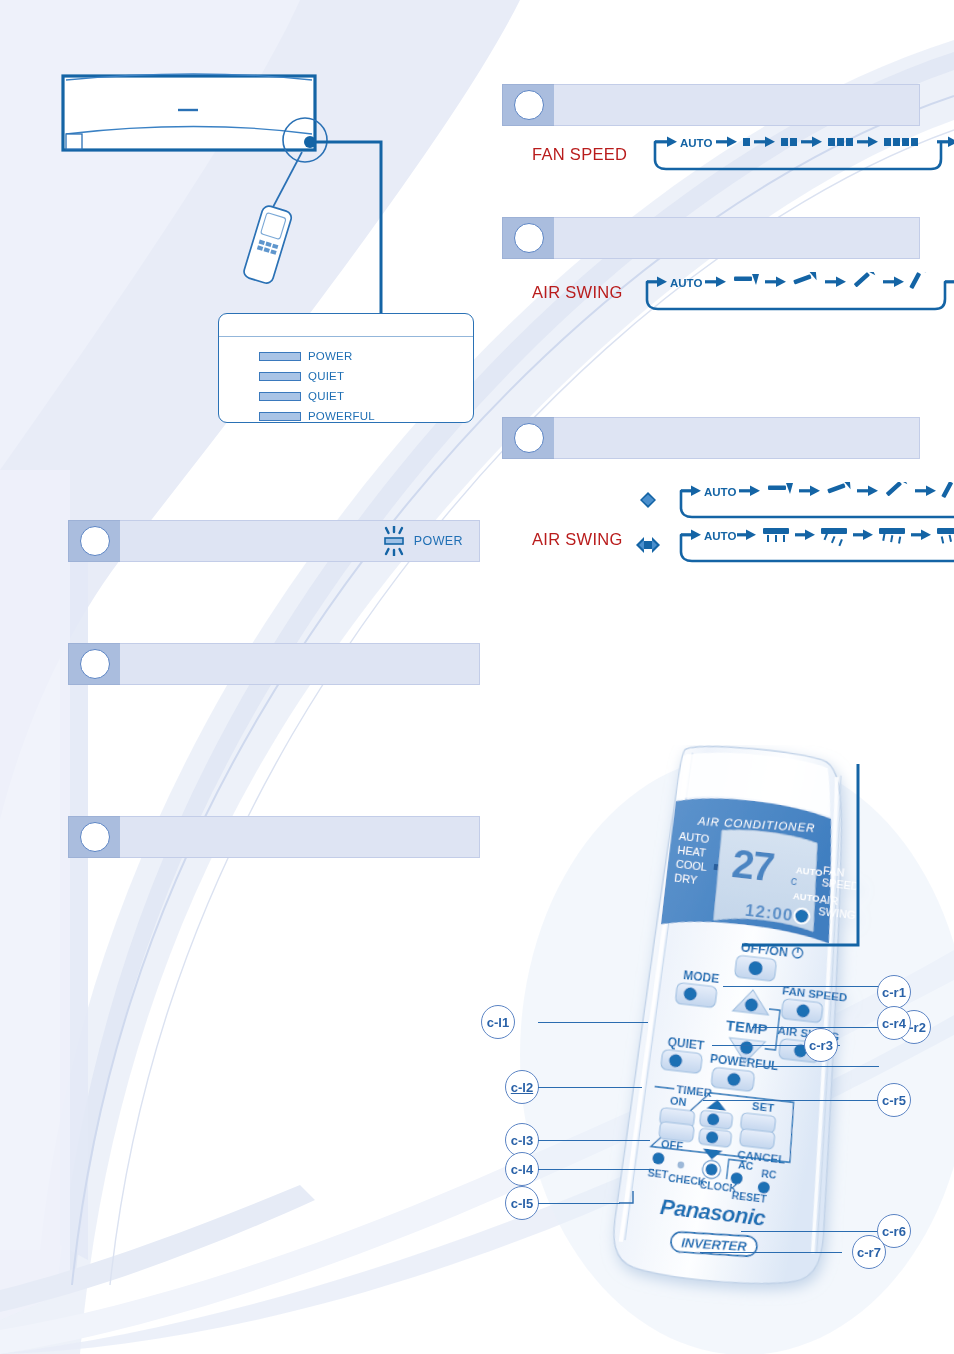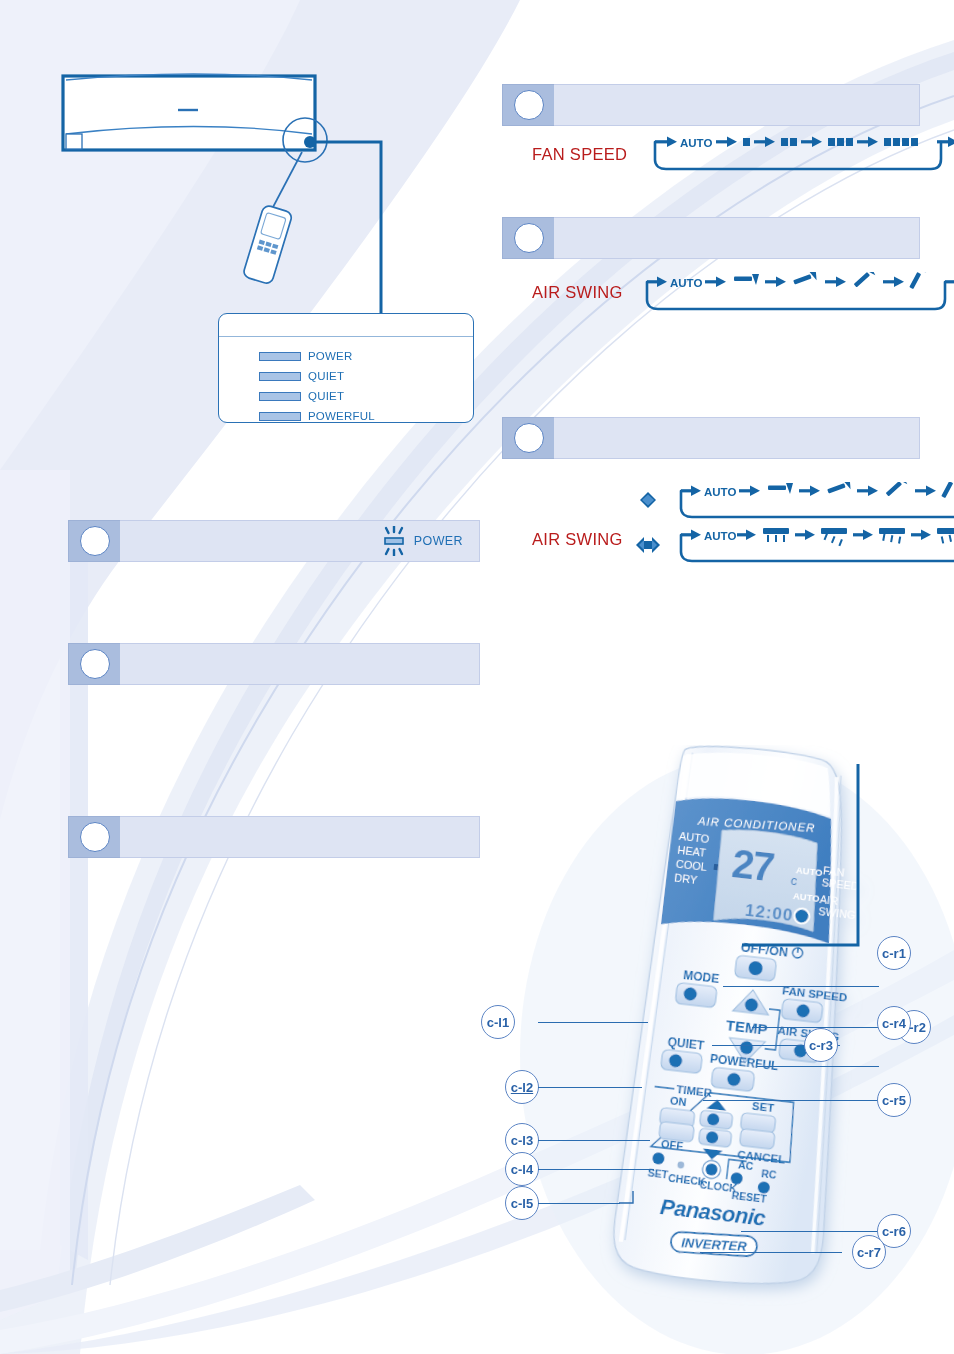--- a/index.html
+++ b/index.html
@@ -638,21 +638,21 @@
       </g>
     </g>
   </svg>
 </div>
 
 <svg style="position:absolute;left:740px;top:760px;" width="130" height="190">
   <path d="M2,185 L118,185 L118,4" fill="none" stroke="#1464a5" stroke-width="3"></path>
 </svg>
 
 <div class="leader" style="left:723px;top:986px;width:156px;"></div>
-<div class="callout" style="left:877px;top:936px;">c-r1</div>
+<div class="callout" style="left:877px;top:975px;">c-r1</div>
 
 <div class="leader" style="left:752px;top:1027px;width:127px;"></div>
 <div class="callout" style="left:877px;top:1010px;margin-left:20px;">c-r2</div>
 
 <div class="leader" style="left:712px;top:1045px;width:128px;"></div>
 <div class="callout" style="left:804px;top:1028px;">c-r3</div>
 
 <div class="leader" style="left:757px;top:1066px;width:122px;"></div>
 <div class="callout" style="left:877px;top:1006px;">c-r4</div>
 

